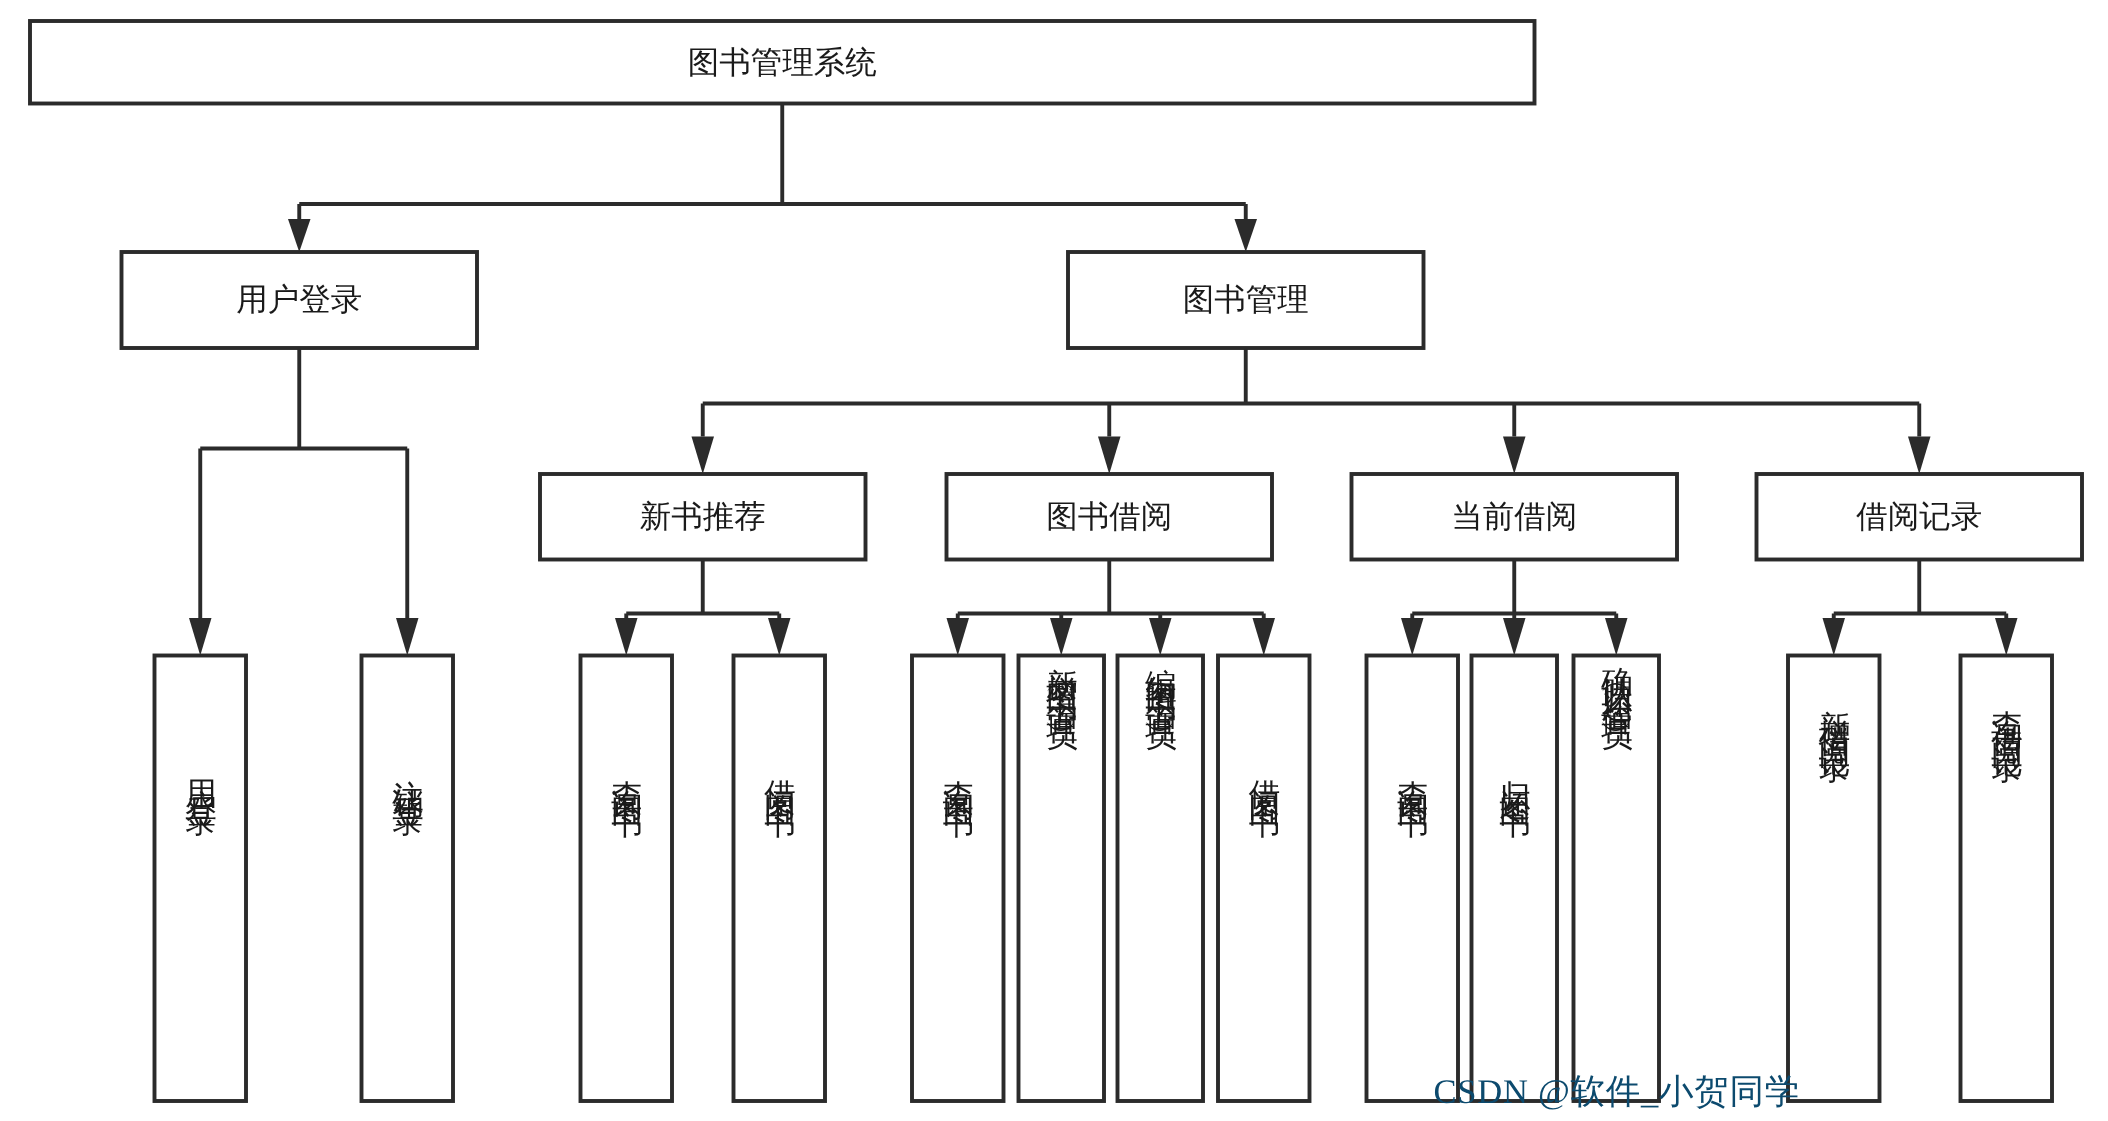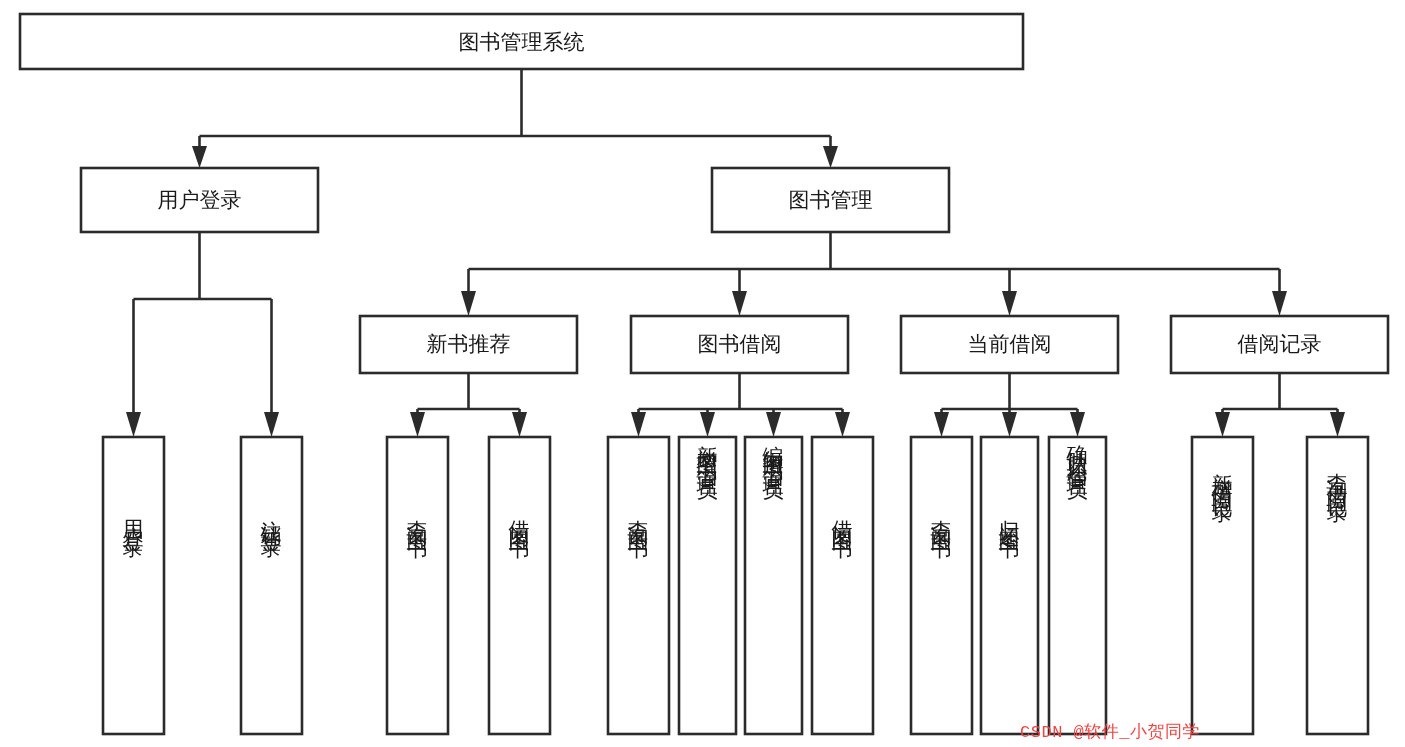--- a/index.html
+++ b/index.html
@@ -52,23 +52,23 @@
     dominant-baseline: middle;
   }
   .label-v {
     font-size: 21px;
     text-anchor: middle;
   }
   .watermark {
     position: absolute;
     right: 8px;
     bottom: 4px;
-    font-family: Liberation Mono, monospace;
-    font-size: 17px;
-    color: #ef4444;
+    font-family: Liberation Serif, serif;
+    font-size: 23px;
+    color: #0c4a6e;
     letter-spacing: 0.5px;
     white-space: nowrap;
     pointer-events: none;
   }
 </style>
 </head>
 <body>
 
 <div id="diagram-root">
 

